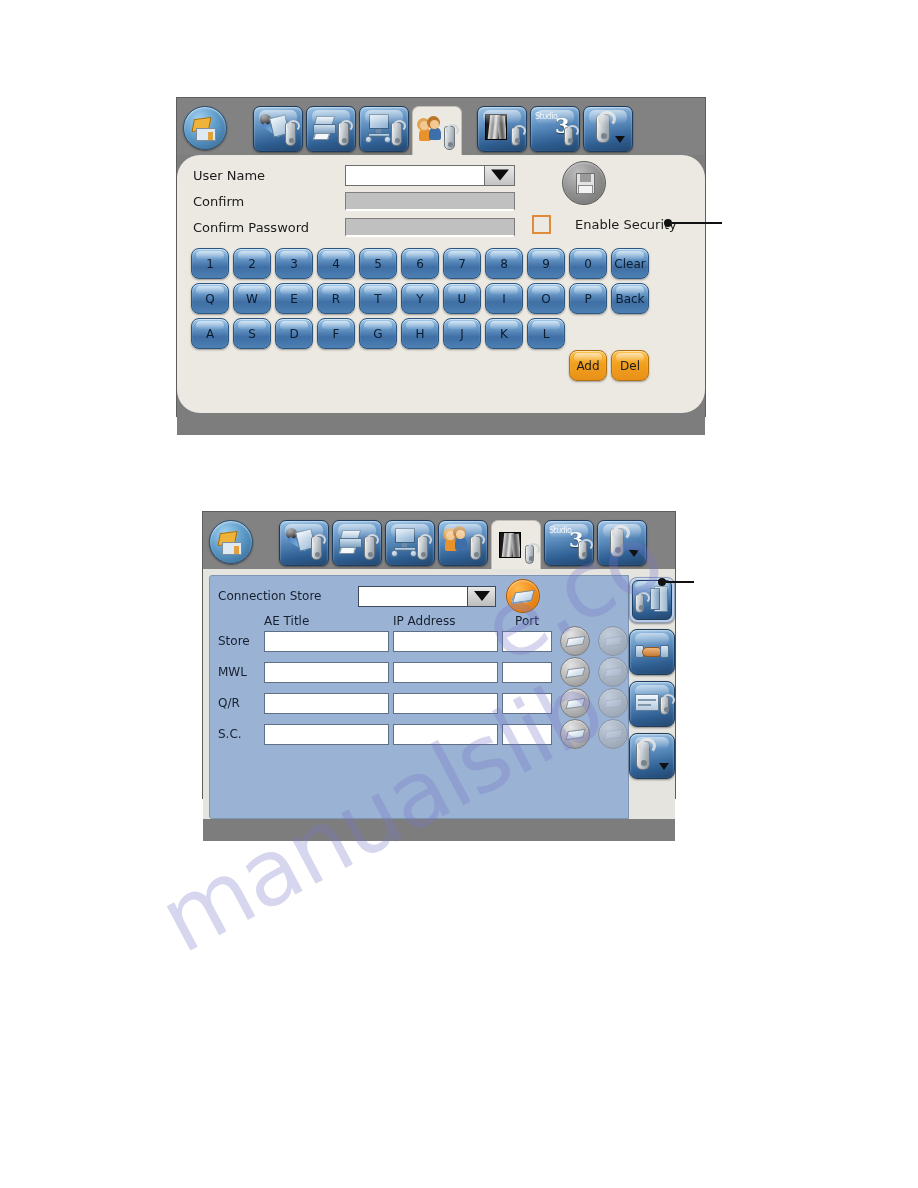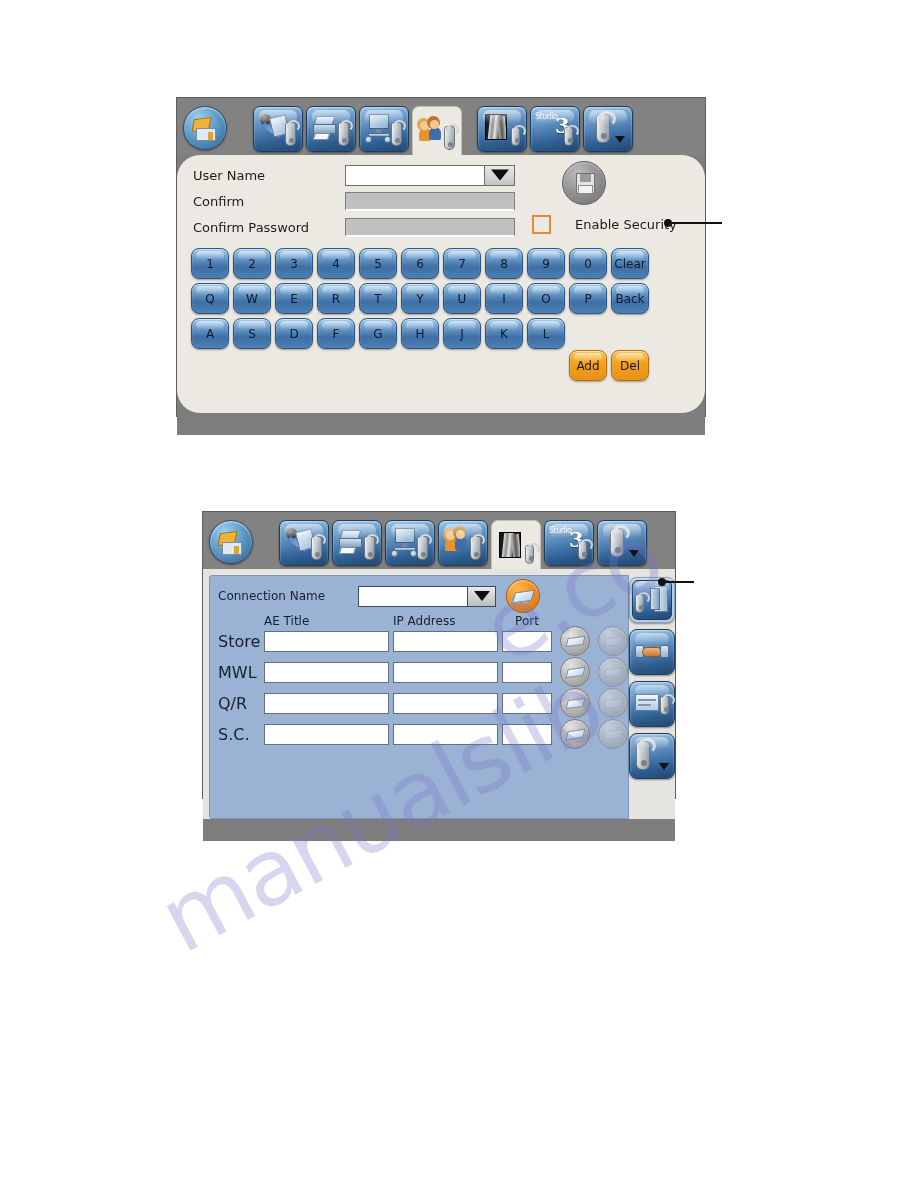--- a/index.html
+++ b/index.html
@@ -477,21 +477,21 @@
   .col-heads .ch1 { width: 125px; }
   .col-heads .ch2 { width: 105px; text-align: left; margin-left: 4px; }
   .col-heads .ch3 { width: 50px; text-align: center; margin-left: 4px; }
 
   .svc-row {
     display: flex; align-items: center;
     margin-bottom: 9px;
     height: 22px;
   }
   .svc-label {
-    width: 46px; font-size: 16px; color: #17202e;
+    width: 46px; font-size: 12px; color: #17202e;
   }
   .inp {
     height: 21px; background: #ffffff;
     border: 1px solid #5f6f85;
   }
   .inp.ae { width: 125px; }
   .inp.ip { width: 105px; margin-left: 4px; }
   .inp.port { width: 50px; margin-left: 4px; }
   .rbtn {
     width: 30px; height: 30px; border-radius: 50%;
@@ -809,21 +809,21 @@
           <span class="drop-arrow"></span>
         </div>
       </div>
     </div>
   </div>
 
   <div class="p2-body">
     <div class="p2-main">
 
       <div class="conn-row">
-        <span class="conn-label">Connection Name</span>
+        <span class="conn-label">Connection Store</span>
         <div class="combo2">
           <div class="fill"></div>
           <div class="arrowbox"></div>
         </div>
         <div class="orange-btn">
           <span class="doc2"></span>
           <span class="doc"></span>
         </div>
       </div>
 

